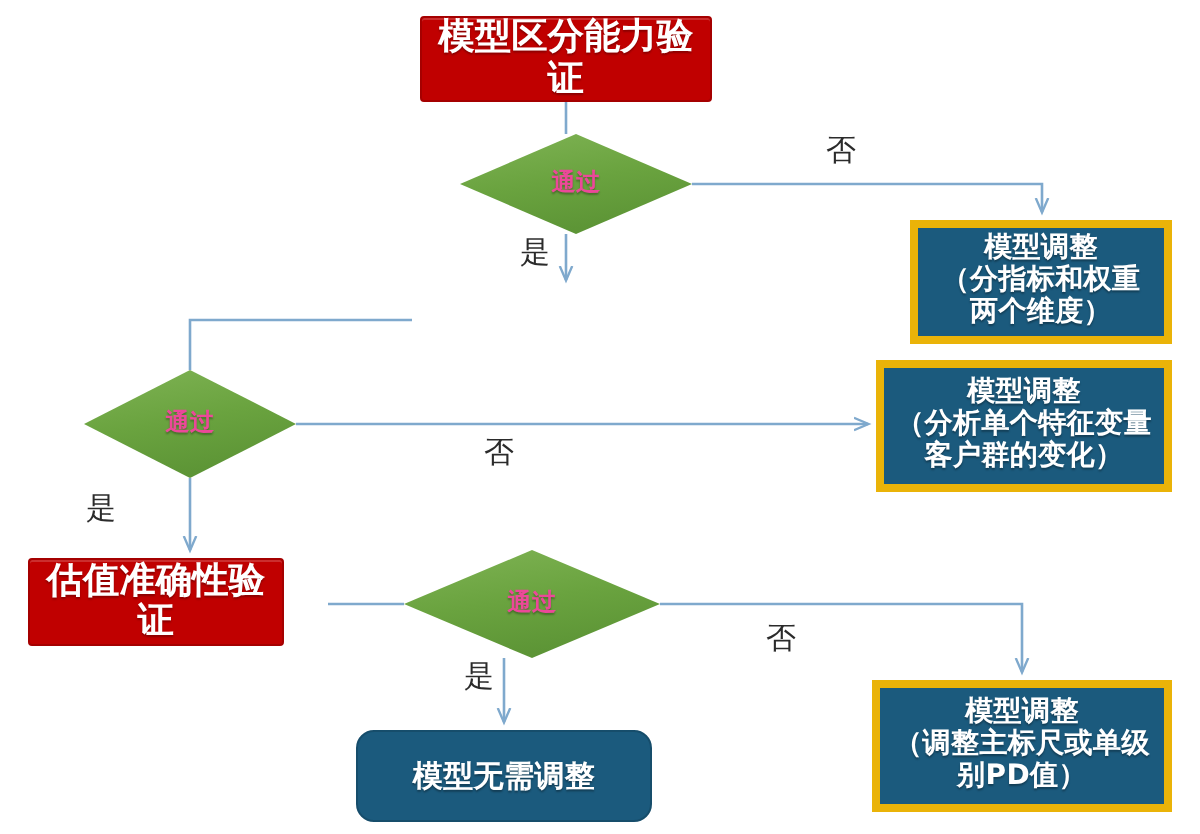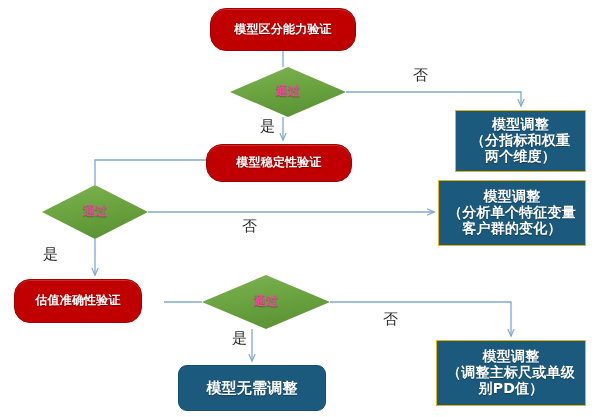--- a/index.html
+++ b/index.html
@@ -34,29 +34,29 @@
     text-align: center;
     box-sizing: border-box;
     color: #ffffff;
     font-weight: bold;
     line-height: 1.12;
     white-space: pre-line;
     letter-spacing: 0.2px;
   }
   .node-process-red {
     background: #c00000;
-    border-radius: 16px;
+    border-radius: 2px;
     border: 1px solid #a50000;
-    font-size: 12px;
+    font-size: 18px;
     text-shadow: 0 1px 1px rgba(0,0,0,0.28);
     box-shadow: inset 0 1px 0 rgba(255,255,255,0.18);
   }
   .node-result-blue {
     background: #1b5a7d;
-    border: 1px solid #eab308;
+    border: 4px solid #eab308;
     font-size: 14px;
     text-shadow: 0 1px 1px rgba(0,0,0,0.32);
   }
   .node-result-blue.rounded {
     border-radius: 9px;
     border: 1px solid #164d6b;
     font-size: 15px;
   }
   .node-decision {
     color: #ec4899;
@@ -114,21 +114,20 @@
 
     <path d="M252,329 L252,361" fill="none" stroke="#7fa9cd" stroke-width="1.3" marker-end="url(#arrow-head)"></path>
 
     <polygon points="230,92 288,67 346,92 288,117" fill="url(#green-diamond-grad)"></polygon>
     <polygon points="42,212 95,185 148,212 95,239" fill="url(#green-diamond-grad)"></polygon>
     <polygon points="202,302 266,275 330,302 266,329" fill="url(#green-diamond-grad)"></polygon>
   </svg>
 
   <div class="node node-process-red" style="left:210px; top:8px; width:146px; height:43px;">模型区分能力验证</div>
 
-  <div class="node node-process-red" style="left:206px; top:144px; width:146px; height:38px;">模型稳定性验证</div>
 
   <div class="node node-process-red" style="left:14px; top:279px; width:128px; height:44px;">估值准确性验证</div>
 
   <div class="node node-decision" style="left:258px; top:82px; width:60px; height:20px;">通过</div>
 
   <div class="node node-decision" style="left:65px; top:202px; width:60px; height:20px;">通过</div>
 
   <div class="node node-decision" style="left:236px; top:292px; width:60px; height:20px;">通过</div>
 
   <div class="node node-result-blue" style="left:455px; top:110px; width:131px; height:62px;">模型调整

